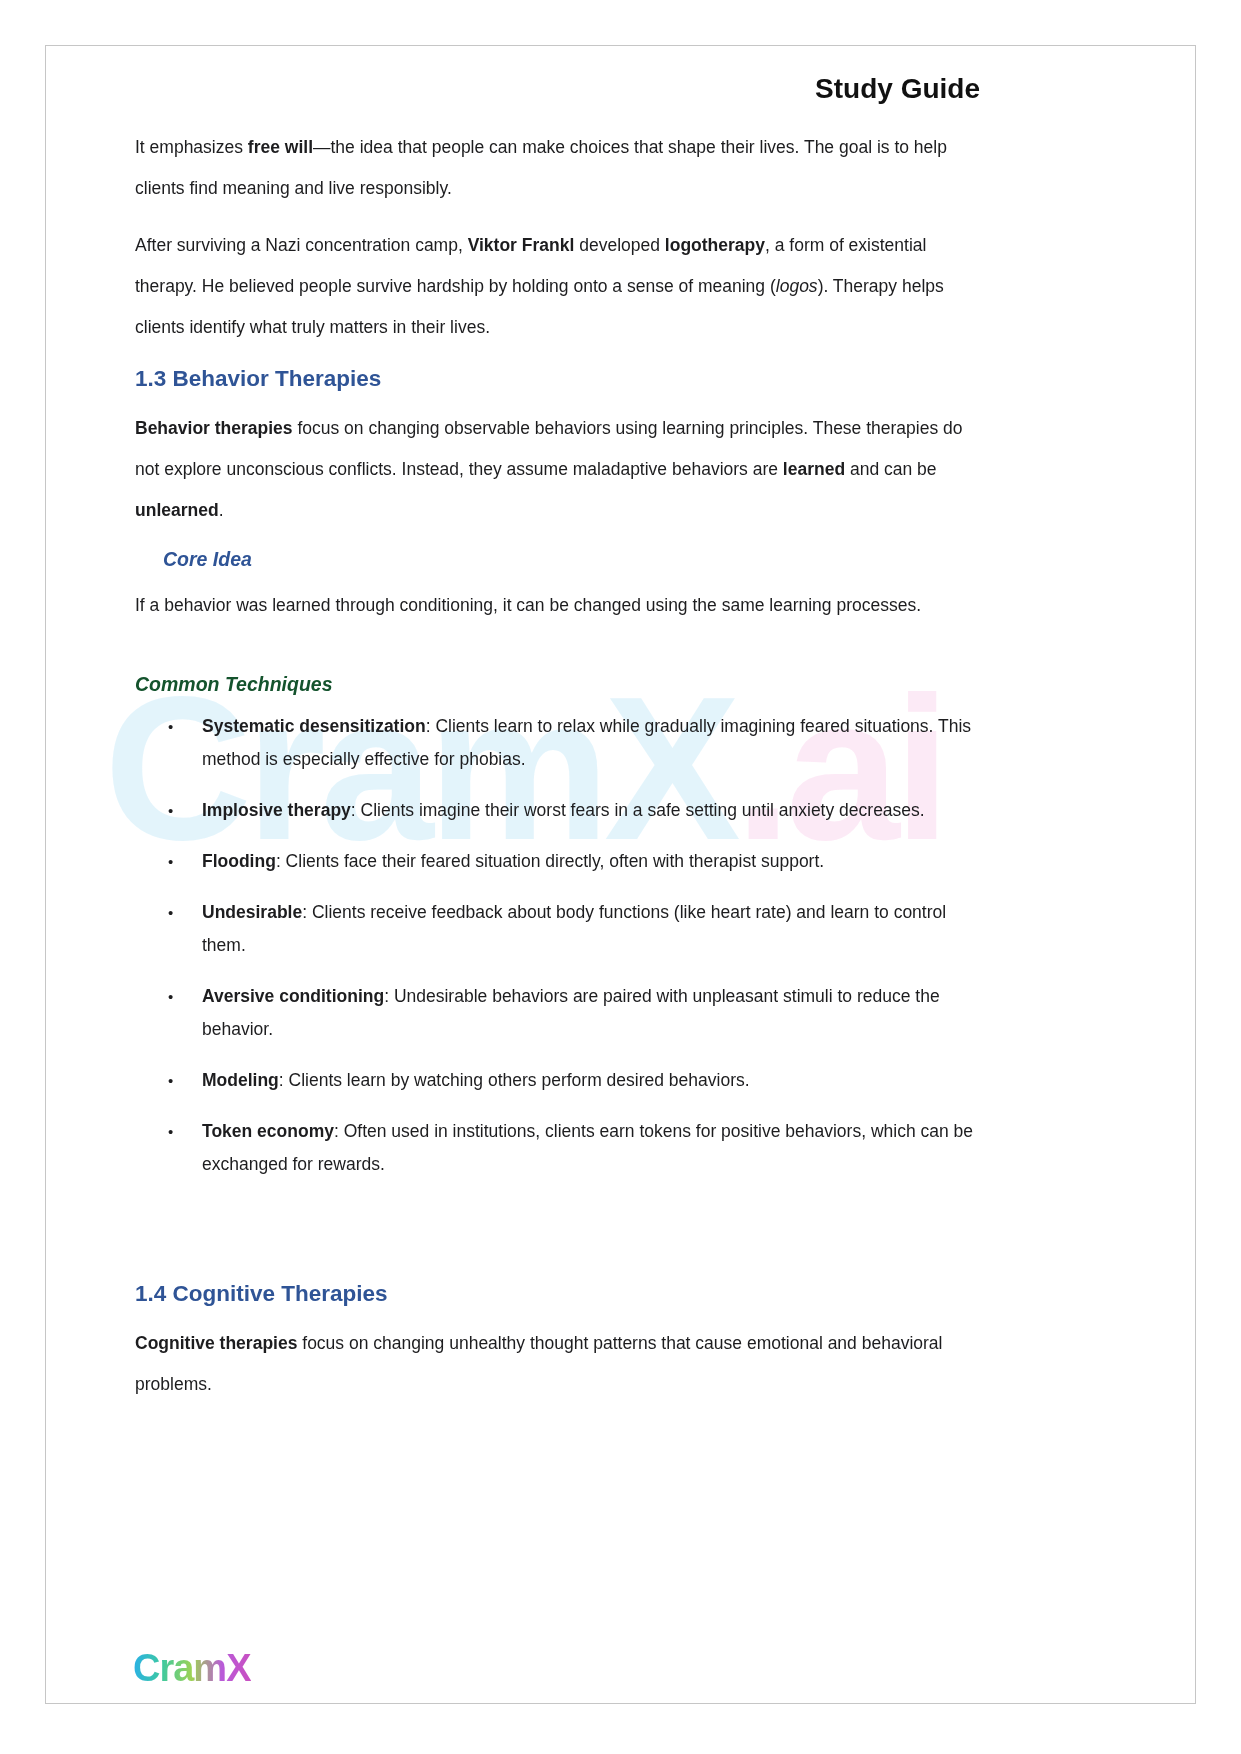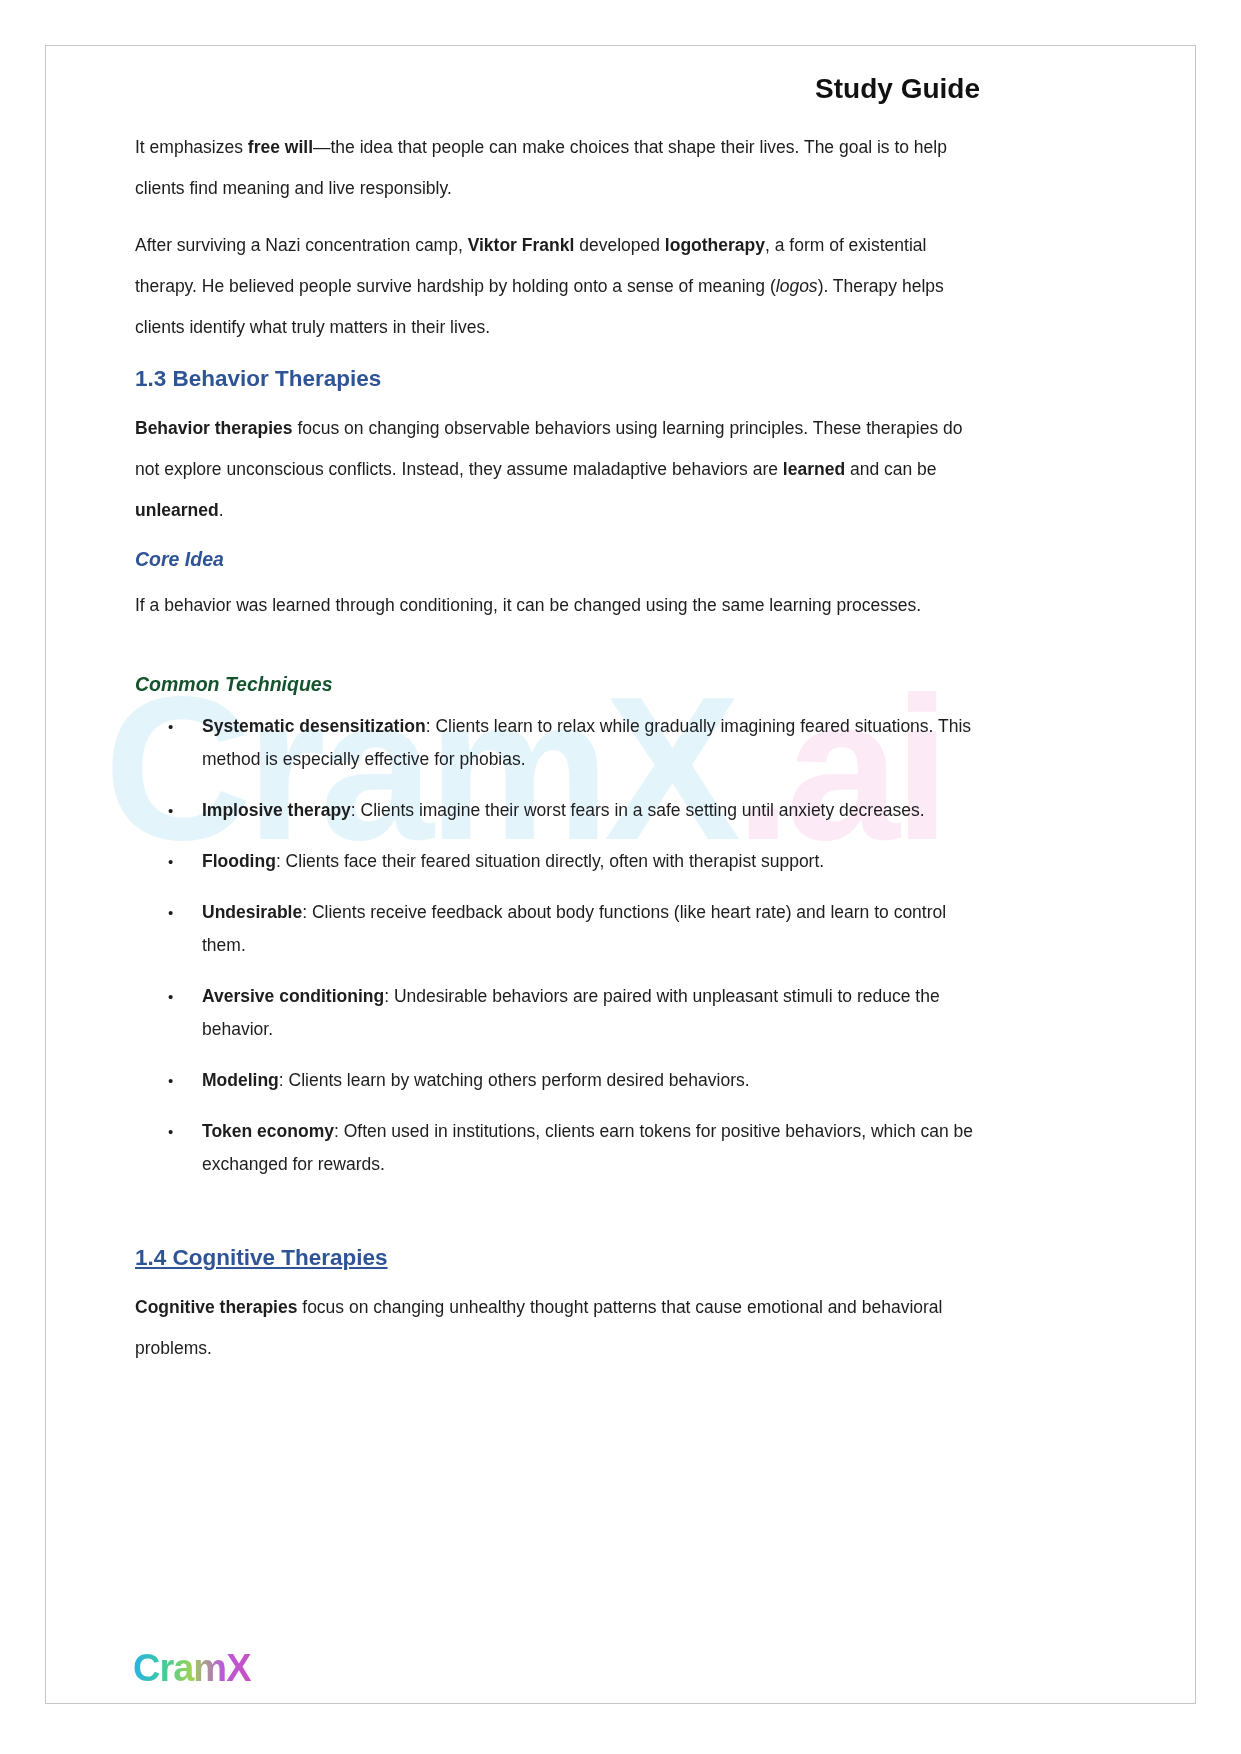--- a/index.html
+++ b/index.html
@@ -29,21 +29,21 @@
   .b{font-weight:700;}
   .i{font-style:italic;}
   h2.h2{
     font-size:22.5px;line-height:30px;margin:14px 0 14px 0;font-weight:700;
   }
   h3.h3{
     font-size:19.5px;line-height:24px;margin:12px 0 14px 0;
     font-weight:700;font-style:italic;
   }
   .doc h3.h3:nth-of-type(2){margin-top:46px;}
-  .doc h2.h2:nth-of-type(2){margin-top:62px;text-decoration:underline;}
+  .doc h2.h2:nth-of-type(2){margin-top:98px;}
   ul.bullets{list-style:none;margin:10px 0 0 0;padding:0 0 0 33px;}
   ul.bullets li{
     display:flex;font-size:17.5px;line-height:33px;margin:0 0 18px 0;
   }
   ul.bullets .dot{
     flex:none;width:34px;font-size:15px;line-height:33px;
   }
   ul.bullets .li-text{flex:1;}
   .brand-logo{
     position:absolute;left:133px;top:1648px;z-index:1;
@@ -61,21 +61,21 @@
 <div class="watermark">
   <span class="wm-main" style="color: rgb(205, 236, 249);">CramX</span><span class="wm-suffix" style="color: rgb(251, 217, 239);">.ai</span>
 </div>
 
 <div class="doc">
   <h1 class="doc-title">Study Guide</h1>
 <p class="para"><span class="">It emphasizes </span><span class="b ">free will</span><span class="">—the idea that people can make choices that shape their lives. The goal is to help clients find meaning and live responsibly.</span></p>
     <p class="para"><span class="">After surviving a Nazi concentration camp, </span><span class="b ">Viktor Frankl</span><span class=""> developed </span><span class="b ">logotherapy</span><span class="">, a form of existential therapy. He believed people survive hardship by holding onto a sense of meaning (</span><span class="i">logos</span><span class="">). Therapy helps clients identify what truly matters in their lives.</span></p>
     <h2 class="h2" style="color: rgb(47, 84, 150); margin-top: 16px;">1.3 Behavior Therapies</h2>
     <p class="para"><span class="b ">Behavior therapies</span><span class=""> focus on changing observable behaviors using learning principles. These therapies do not explore unconscious conflicts. Instead, they assume maladaptive behaviors are </span><span class="b ">learned</span><span class=""> and can be </span><span class="b ">unlearned</span><span class="">.</span></p>
-    <h3 class="h3" style="color: rgb(47, 84, 150);">Core Idea</h3>
+    <h3 class="h3" style="color: rgb(47, 84, 150); margin-left: 28px;">Core Idea</h3>
     <p class="para"><span class="">If a behavior was learned through conditioning, it can be changed using the same learning processes.</span></p>
     <h3 class="h3" style="color: #14532d;">Common Techniques</h3>
     <ul class="bullets">
       <li>
         <span class="dot">•</span>
         <span class="li-text"><span class="b ">Systematic desensitization</span><span class="">: Clients learn to relax while gradually imagining feared situations. This method is especially effective for phobias.</span></span>
       </li>
       <li>
         <span class="dot">•</span>
         <span class="li-text"><span class="b ">Implosive therapy</span><span class="">: Clients imagine their worst fears in a safe setting until anxiety decreases.</span></span>

